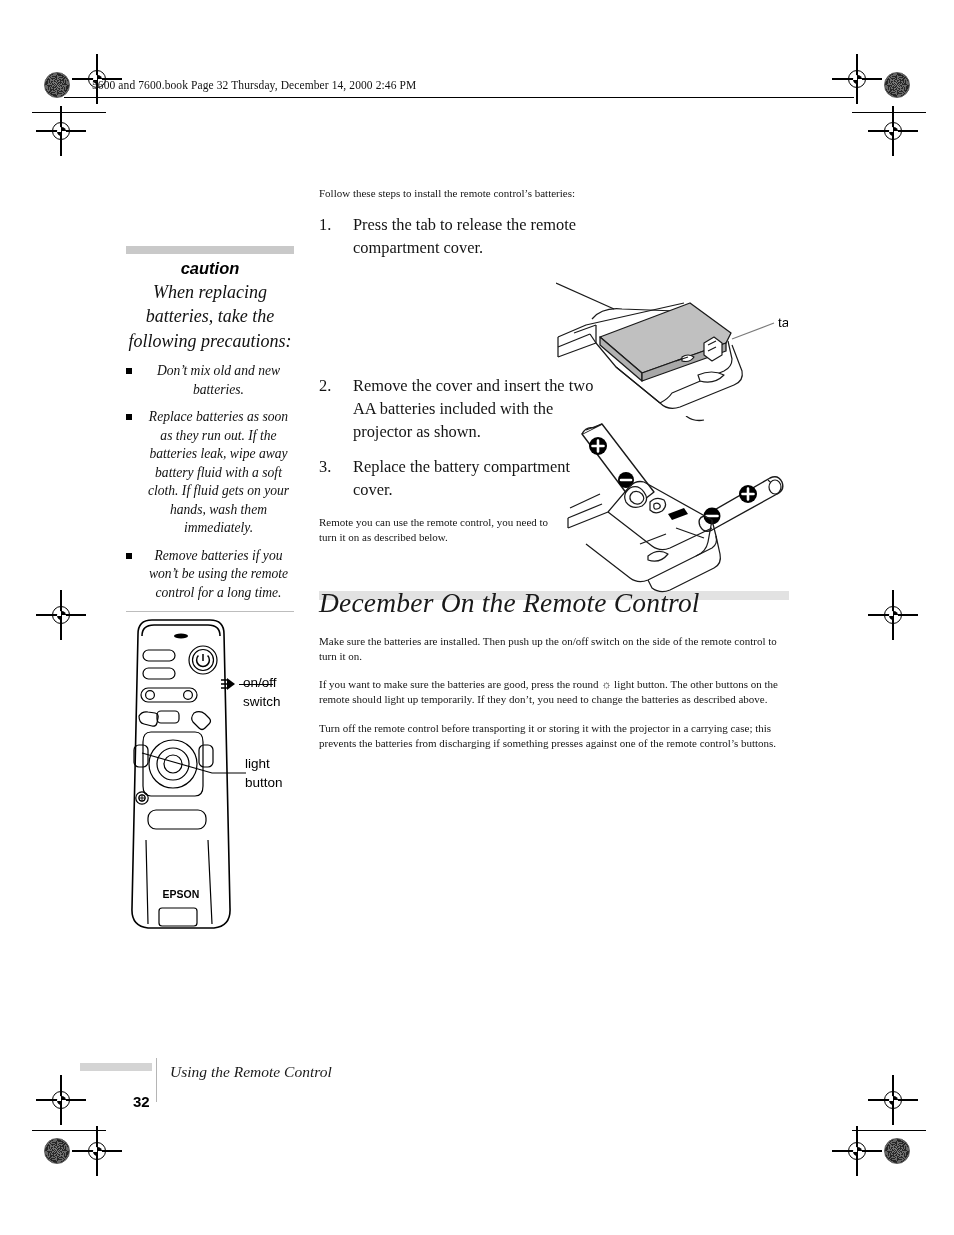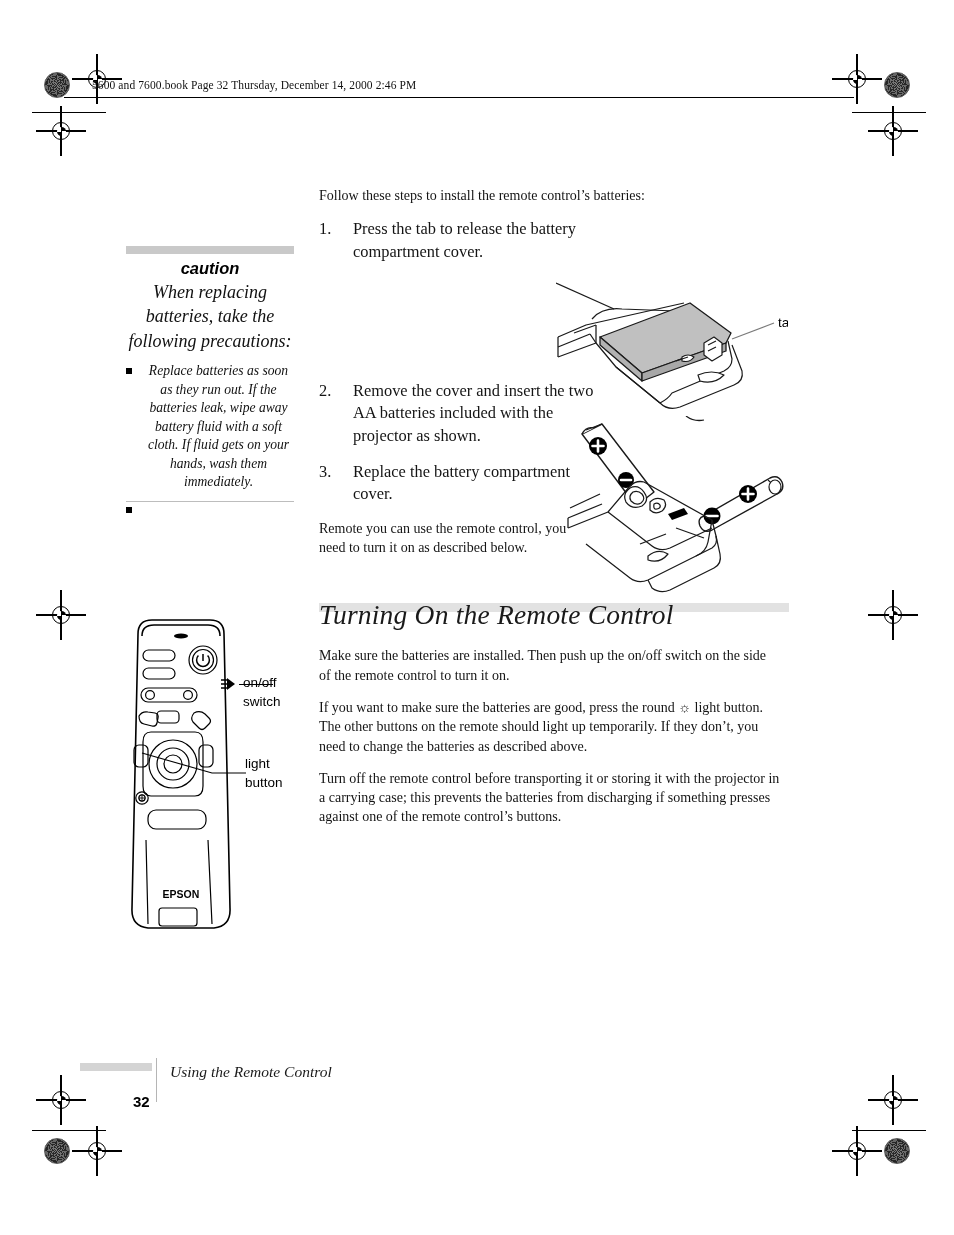--- a/index.html
+++ b/index.html
@@ -61,21 +61,21 @@
     position:relative; margin:0; padding:0;
     font-family:"Liberation Serif", serif;
     font-style:italic; font-weight:400;
     font-size:27.5px; line-height:1.05;
     letter-spacing:.2px; color:#1a1a1a;
     top:-2px;
   }
 
   
   .body-p {
-    font-size:14px; line-height:1.38;
+    font-size:11px; line-height:1.38;
     margin:0 8px 13px 0; color:#141414;
   }
   .steplist { margin:0; padding:0; list-style:none; }
   .steplist li {
     position:relative; font-size:16.4px; line-height:1.38;
     margin:0 0 13px 0; padding-left:34px; color:#141414;
   }
   .steplist li .num { position:absolute; left:0; top:0; }
   .narrow { width:248px; }
 
@@ -205,24 +205,29 @@
   <div class="slugline">5600 and 7600.book  Page 32  Thursday, December 14, 2000  2:46 PM</div>
   <div class="slugrule"></div>
 
   <div class="sidebar">
     <div class="caut-bar"></div>
     <div class="caut-title">caution</div>
     <div class="caut-p">When replacing batteries, take the following precautions:</div>
     <ul class="caut-ul">
       <li>
         <span class="sq"></span>
-        <span>Replace batteries as soon as they run out. If the batteries leak, wipe away battery fluid with a soft cloth. If fluid gets on your hands, wash them immediately.</span>
+        <span>Don’t mix old and new batteries.</span>
       </li>
       <li>
         <span class="sq"></span>
+        <span>Replace batteries as soon as they run out. If the batteries leak, wipe away battery fluid with a soft cloth. If fluid gets on your hands, wash them immediately.</span>
+      </li>
+      <li>
+        <span class="sq"></span>
+        <span>Remove batteries if you won’t be using the remote control for a long time.</span>
       </li>
     </ul>
     <div class="caut-rule"></div>
   </div>
 
   <div style="position:absolute; left:126px; top:612px; width:110px; height:325px;text-align:right;">
     <svg width="110" height="325" viewBox="0 0 110 325">
       <g fill="none" stroke="#000" stroke-width="1.6" stroke-linejoin="round">
         <path d="M12 22 Q12 8 26 8 L84 8 Q98 8 98 22 L104 296 Q105 314 88 316 L22 316 Q5 314 6 296 Z"></path>
         <path d="M16 24 Q16 13 28 13 L82 13 Q94 13 94 24"></path>
@@ -277,37 +282,37 @@
   </div>
 
   <div class="maincol">
 
 
     <p class="body-p">Follow these steps to install the remote control’s batteries:</p>
 
     <ol class="steplist">
       <li class="narrow">
         <span class="num">1.</span>
-        <span>Press the tab to release the battery compartment cover.</span>
+        <span>Press the tab to release the remote compartment cover.</span>
       </li>
       <li class="narrow" style="margin-top:116px;">
         <span class="num">2.</span>
         <span>Remove the cover and insert the two AA batteries included with the projector as shown.</span>
       </li>
       <li class="narrow">
         <span class="num">3.</span>
         <span>Replace the battery compartment cover.</span>
       </li>
     </ol>
 
     <p class="body-p narrow">Remote you can use the remote control, you need to turn it on as described below.</p>
 
     <div class="secthead" style="margin-top:46px;">
       <div class="bar"></div>
-      <h1>Turning On the Remote Control</h1>
+      <h1>December On the Remote Control</h1>
     </div>
 
     <p class="body-p">Make sure the batteries are installed. Then push up the on/off switch on the side of the remote control to turn it on.</p>
     <p class="body-p">If you want to make sure the batteries are good, press the round ☼ light button. The other buttons on the remote should light up temporarily. If they don’t, you need to change the batteries as described above.</p>
     <p class="body-p">Turn off the remote control before transporting it or storing it with the projector in a carrying case; this prevents the batteries from discharging if something presses against one of the remote control’s buttons.</p>
   </div>
 
   <div style="position:absolute; left:556px; top:281px; width:232px; height:135px;">
     <svg width="232" height="135" viewBox="0 0 232 135">
       <g fill="none" stroke="#1a1a1a" stroke-width="1.25" stroke-linejoin="round">

